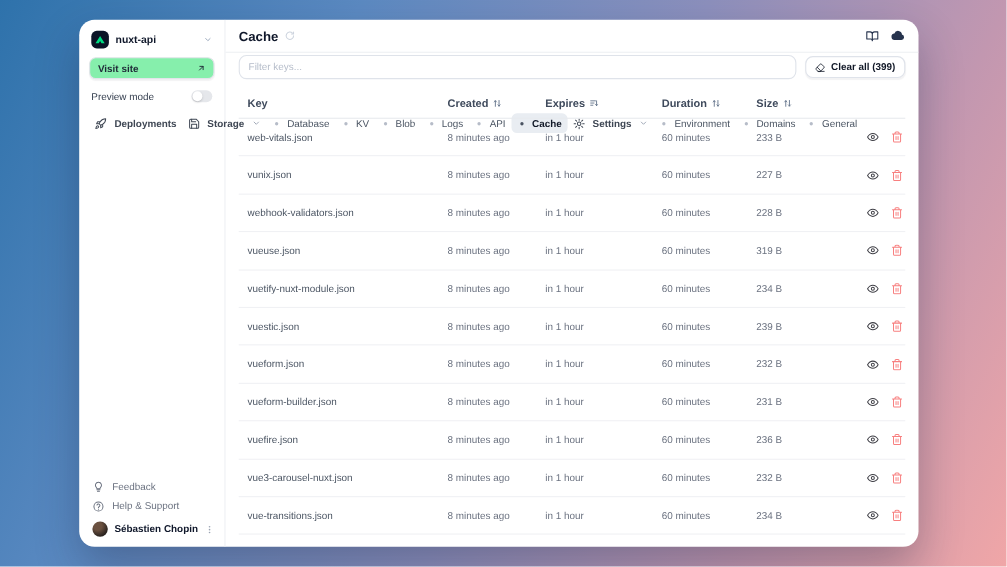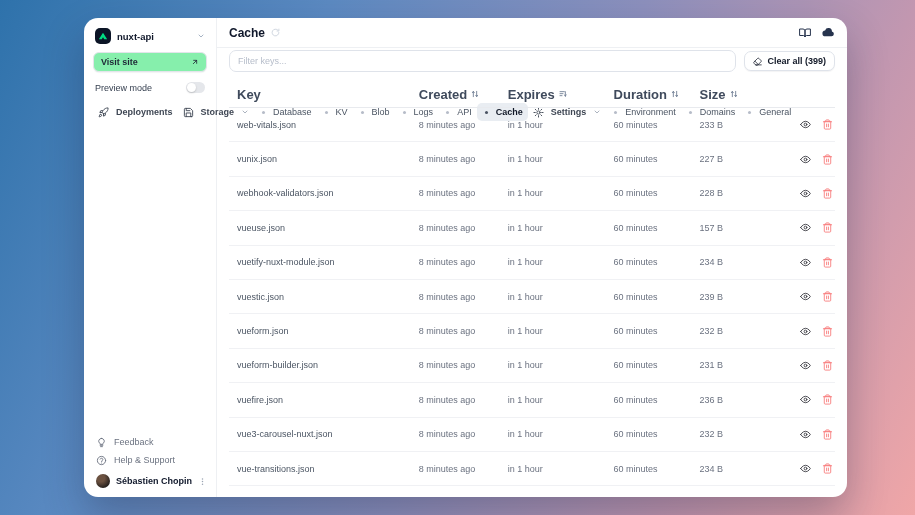--- a/index.html
+++ b/index.html
@@ -3,21 +3,21 @@
 <meta charset="utf-8">
 <style>
   * { margin:0; padding:0; box-sizing:border-box; }
   html,body { width:915px; height:515px; overflow:hidden; }
   body {
     font-family:"Liberation Sans", sans-serif;
     background:linear-gradient(117deg,#2e72ab 0%,#5c8ac2 28%,#8d90bd 55%,#c297b0 78%,#f0a6a7 100%);
     position:relative;
   }
   .card {
-    position:absolute; left:84px; top:18px; width:763px; height:479px;
+    position:absolute; left:72px; top:18px; width:763px; height:479px;
     background:#fff; border-radius:14px; overflow:hidden; display:flex;
     box-shadow:0 18px 40px rgba(20,30,60,.30);
   }
   
   .sidebar { width:133px; flex:none; border-right:1px solid #eef0f3; display:flex; flex-direction:column; padding:9px 9px 9px; }
   .proj-row { display:flex; align-items:center; gap:6px; padding:1px 2px 8px; cursor:pointer; }
   .logo { width:16px; height:16px; border-radius:5px; background:#0b1426; display:flex; align-items:center; justify-content:center; flex:none; }
   .logo svg { width:10px; height:10px; }
   .proj-name { font-size:9.5px; font-weight:700; color:#0f172a; }
   .proj-row .chev { margin-left:auto; color:#94a3b8; }
@@ -52,21 +52,21 @@
   .crumb.last { color:#00b368; font-weight:600; }
   .crumb-sep { color:#c6cdd8; }
   .entries { margin-left:auto; font-size:8.5px; color:#aab4c8; }
   .filter-row { display:flex; align-items:center; gap:8px; padding:2px 12px 9px; flex:none; }
   .filter-input { flex:1; border:1px solid #dfe3ea; border-radius:7px; padding:5px 8px; font-size:9px; color:#0f172a; outline:none; font-family:inherit; }
   .filter-input::placeholder { color:#b6bdca; }
   .clear-btn { display:flex; align-items:center; gap:5px; border:1px solid #dfe3ea; border-radius:7px; background:#fff;
     padding:4px 8px; font-size:9px; font-weight:700; color:#111827; box-shadow:0 1px 1px rgba(16,24,40,.05); white-space:nowrap; cursor:pointer; }
   .tablewrap { flex:1; overflow:hidden; padding:0 12px; display:flex; flex-direction:column; }
   .thead, .trow { display:grid; grid-template-columns:192fr 90fr 107fr 87fr 94fr 43fr; align-items:center; }
-  .thead { height:27px; border-bottom:1px solid #e8eaee; font-size:13px; font-weight:700; color:#3f4a5c; flex:none; }
+  .thead { height:27px; border-bottom:1px solid #e8eaee; font-size:10px; font-weight:700; color:#3f4a5c; flex:none; }
   .th { display:flex; align-items:center; gap:4px; cursor:pointer; }
   .th:first-child { padding-left:8px; }
   .th .ic { color:#64748b; }
   .trow { height:34.4px; border-bottom:1px solid #f0f1f4; font-size:9px; color:#6b7280; }
   .td-key { padding-left:8px; color:#4b5563; overflow:hidden; text-overflow:ellipsis; white-space:nowrap; }
   .td-actions { display:flex; align-items:center; justify-content:flex-end; gap:11px; padding-right:2px; }
   .act-eye { color:#3f3f46; cursor:pointer; }
   .act-trash { color:#f87f7f; cursor:pointer; }
   
   .ic { display:inline-flex; width:11px; height:11px; flex:none; }
@@ -363,21 +363,21 @@
                 </svg>
               </span>
     </span>
   </div>
 
   <div class="trow">
     <span class="td-key">vueuse.json</span>
     <span class="td">8 minutes ago</span>
     <span class="td">in 1 hour</span>
     <span class="td">60 minutes</span>
-    <span class="td">157 B</span>
+    <span class="td">319 B</span>
     <span class="td-actions">
       <span class="ic act-eye">
                 <svg viewBox="0 0 24 24" fill="none" stroke="currentColor" stroke-width="2" stroke-linecap="round" stroke-linejoin="round">
                   <path d="M1.5 12S5.5 5 12 5s10.5 7 10.5 7-4 7-10.5 7S1.5 12 1.5 12z"></path>
                   <circle cx="12" cy="12" r="3"></circle>
                 </svg>
               </span>
       <span class="ic act-trash">
                 <svg viewBox="0 0 24 24" fill="none" stroke="currentColor" stroke-width="2" stroke-linecap="round" stroke-linejoin="round">
                   <path d="M3 6h18M8 6V4a2 2 0 0 1 2-2h4a2 2 0 0 1 2 2v2M19 6v14a2 2 0 0 1-2 2H7a2 2 0 0 1-2-2V6z"></path>

